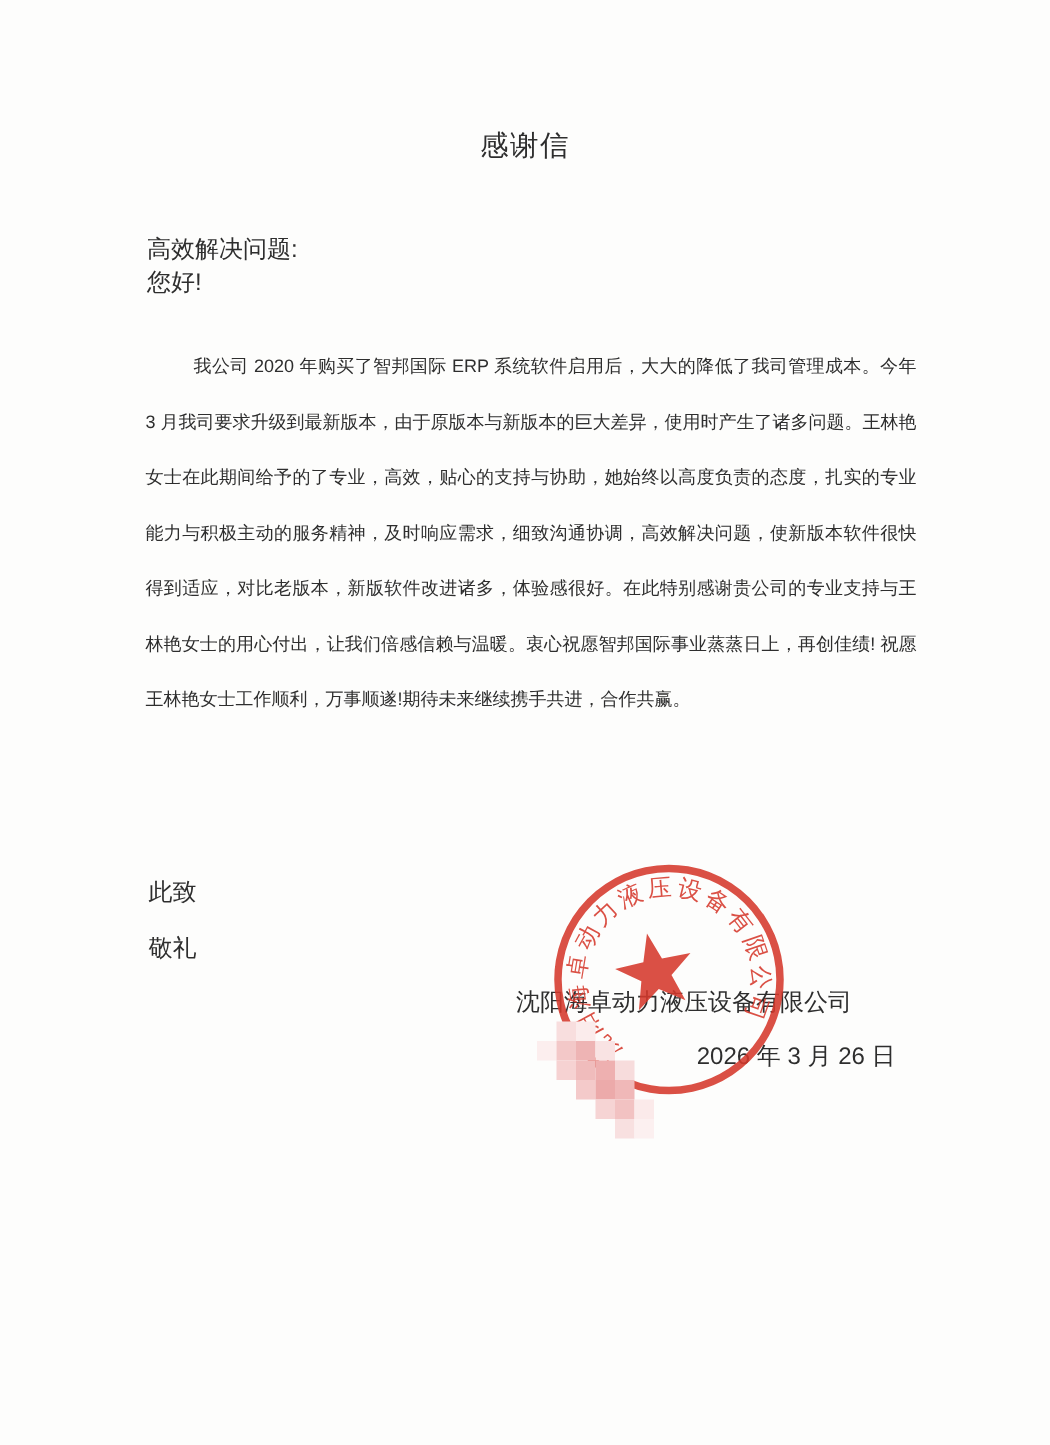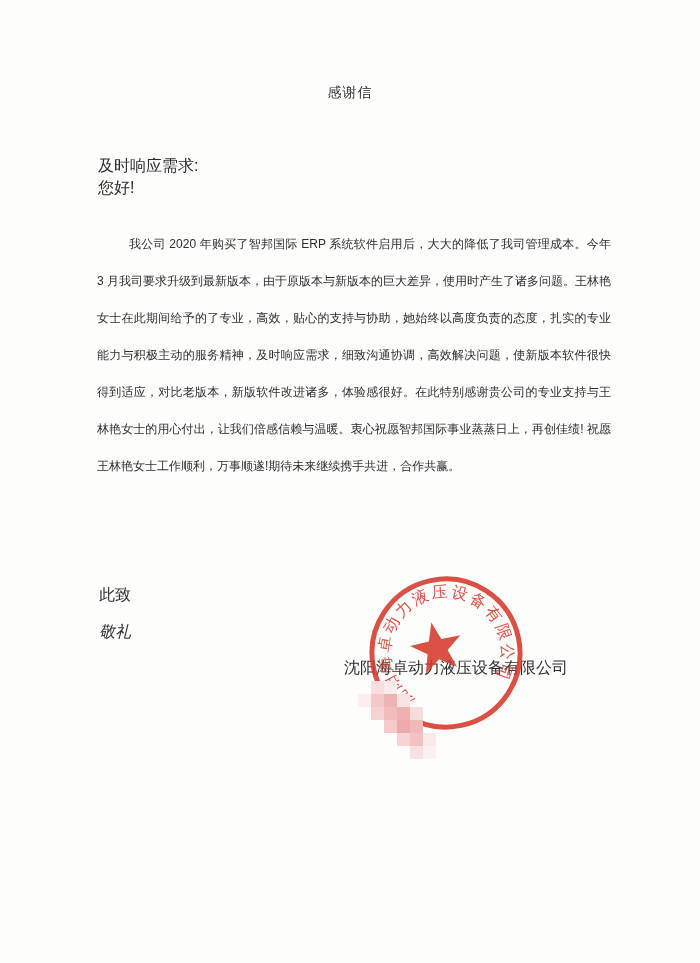--- a/index.html
+++ b/index.html
@@ -8,62 +8,63 @@
     width:700px;height:963px;
     margin:0 auto;
     background:#fdfdfc;
     overflow:hidden;
     font-family:"Liberation Sans","DejaVu Sans",sans-serif;
     color:#2e2e2e;
   }
   .title{
     position:absolute;top:84px;left:0;right:0;
     text-align:center;
-    font-size:14px;font-weight:500;letter-spacing:1px;
+    font-size:19px;font-weight:500;letter-spacing:1px;
   }
   .line{position:absolute;font-size:16px;white-space:nowrap;}
   .salutation{left:98px;top:156px;}
   .greeting{left:98px;top:178px;}
   .body-text{
     position:absolute;left:97px;top:226px;width:514px;
     font-size:12px;line-height:37px;
     text-align:justify;text-justify:inter-ideograph;
     text-indent:32px;
   }
   .closing-1{left:99px;top:585px;text-align:right;}
-  .closing-2{left:99px;top:622px;font-style:italic;}
+  .closing-2{left:99px;top:622px;}
   .company{right:132px;top:658px;}
   .date{right:103px;top:694px;}
   .seal{
     position:absolute;left:366px;top:573px;width:160px;height:160px;
     transform:rotate(-12deg);
     opacity:.88;
     z-index:2;
     pointer-events:none;
   }
   .seal svg{display:block;width:160px;height:160px;}
   .mosaic{position:absolute;left:358px;top:681px;width:91px;height:91px;z-index:3;}
   .mosaic i{position:absolute;width:13px;height:13px;display:block;}
 </style>
 </head>
 <body>
 
 <div class="page">
 
   <div class="title">感谢信</div>
 
-  <div class="line salutation">及时响应需求:</div>
+  <div class="line salutation">高效解决问题:</div>
   <div class="line greeting">您好!</div>
 
   <div class="body-text">我公司 2020 年购买了智邦国际 ERP 系统软件启用后，大大的降低了我司管理成本。今年 3 月我司要求升级到最新版本，由于原版本与新版本的巨大差异，使用时产生了诸多问题。王林艳女士在此期间给予的了专业，高效，贴心的支持与协助，她始终以高度负责的态度，扎实的专业能力与积极主动的服务精神，及时响应需求，细致沟通协调，高效解决问题，使新版本软件很快得到适应，对比老版本，新版软件改进诸多，体验感很好。在此特别感谢贵公司的专业支持与王林艳女士的用心付出，让我们倍感信赖与温暖。衷心祝愿智邦国际事业蒸蒸日上，再创佳绩! 祝愿王林艳女士工作顺利，万事顺遂!期待未来继续携手共进，合作共赢。</div>
 
   <div class="line closing-1">此致</div>
   <div class="line closing-2">敬礼</div>
 
   <div class="line company">沈阳海卓动力液压设备有限公司</div>
+  <div class="line date">2026 年 3 月 26 日</div>
 
   <div class="seal">
     <svg viewBox="0 0 160 160" xmlns="http://www.w3.org/2000/svg">
       <circle cx="80" cy="80" r="74" fill="none" stroke-width="5" stroke="#d6392c"></circle>
       <path id="sealArc" d="M 40.4,119.6 A 56,56 0 1 1 119.6,119.6" fill="none"></path>
       <text font-size="16" letter-spacing="2.5" fill="#d6392c">
         <textPath href="#sealArc">沈阳海卓动力液压设备有限公司</textPath>
       </text>
       <polygon points="72,47 78.35,65.26 97.68,65.66 82.27,77.34 87.87,95.84 72,84.8 56.13,95.84 61.73,77.34 46.32,65.66 65.65,65.26" fill="#d6392c"></polygon>
     </svg>

